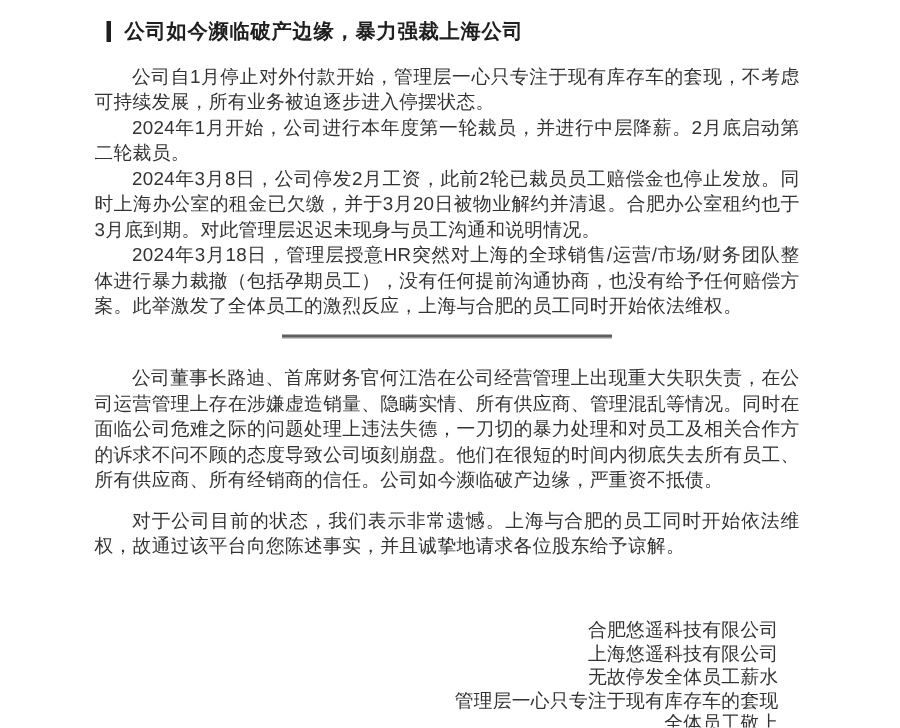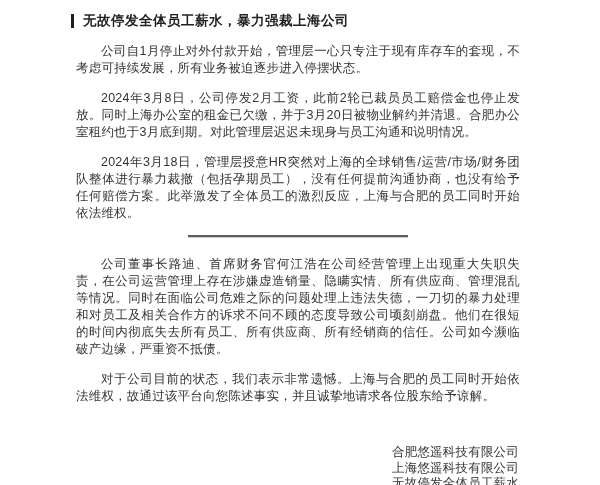--- a/index.html
+++ b/index.html
@@ -28,21 +28,21 @@
     font-weight: bold;
     color: #1f1f1f;
     letter-spacing: 0.5px;
   }
   .tmark {
     flex: 0 0 auto;
     width: 3px; height: 14px;
     background: #1f1f1f;
   }
   .para {
-    margin: 13px;
+    margin: 0;
     font-size: 12.5px;
     line-height: 17px;
     color: #333333;
     text-indent: 2em;
     text-align: justify;
     letter-spacing: 0.2px;
   }
   .p-gap { margin-top: 10px; }
   .divider {
     width: 220px; height: 2px;
@@ -65,24 +65,25 @@
   }
 </style>
 </head>
 <body>
 
 <div class="page">
   <div class="content">
 
     <h1 class="title">
       <span class="tmark"></span>
-      <span>无故停发全体员工薪水，暴力强裁上海公司</span>
+      <span>公司如今濒临破产边缘，暴力强裁上海公司</span>
     </h1>
 
     <p class="para">公司自1月停止对外付款开始，管理层一心只专注于现有库存车的套现，不考虑可持续发展，所有业务被迫逐步进入停摆状态。</p>
+    <p class="para">2024年1月开始，公司进行本年度第一轮裁员，并进行中层降薪。2月底启动第二轮裁员。</p>
     <p class="para">2024年3月8日，公司停发2月工资，此前2轮已裁员员工赔偿金也停止发放。同时上海办公室的租金已欠缴，并于3月20日被物业解约并清退。合肥办公室租约也于3月底到期。对此管理层迟迟未现身与员工沟通和说明情况。</p>
     <p class="para">2024年3月18日，管理层授意HR突然对上海的全球销售/运营/市场/财务团队整体进行暴力裁撤（包括孕期员工），没有任何提前沟通协商，也没有给予任何赔偿方案。此举激发了全体员工的激烈反应，上海与合肥的员工同时开始依法维权。</p>
 
     <div class="divider"></div>
 
     <p class="para">公司董事长路迪、首席财务官何江浩在公司经营管理上出现重大失职失责，在公司运营管理上存在涉嫌虚造销量、隐瞒实情、所有供应商、管理混乱等情况。同时在面临公司危难之际的问题处理上违法失德，一刀切的暴力处理和对员工及相关合作方的诉求不问不顾的态度导致公司顷刻崩盘。他们在很短的时间内彻底失去所有员工、所有供应商、所有经销商的信任。公司如今濒临破产边缘，严重资不抵债。</p>
     <p class="para p-gap">对于公司目前的状态，我们表示非常遗憾。上海与合肥的员工同时开始依法维权，故通过该平台向您陈述事实，并且诚挚地请求各位股东给予谅解。</p>
 
     <div class="signatures">
       <p class="sig">合肥悠遥科技有限公司</p>

